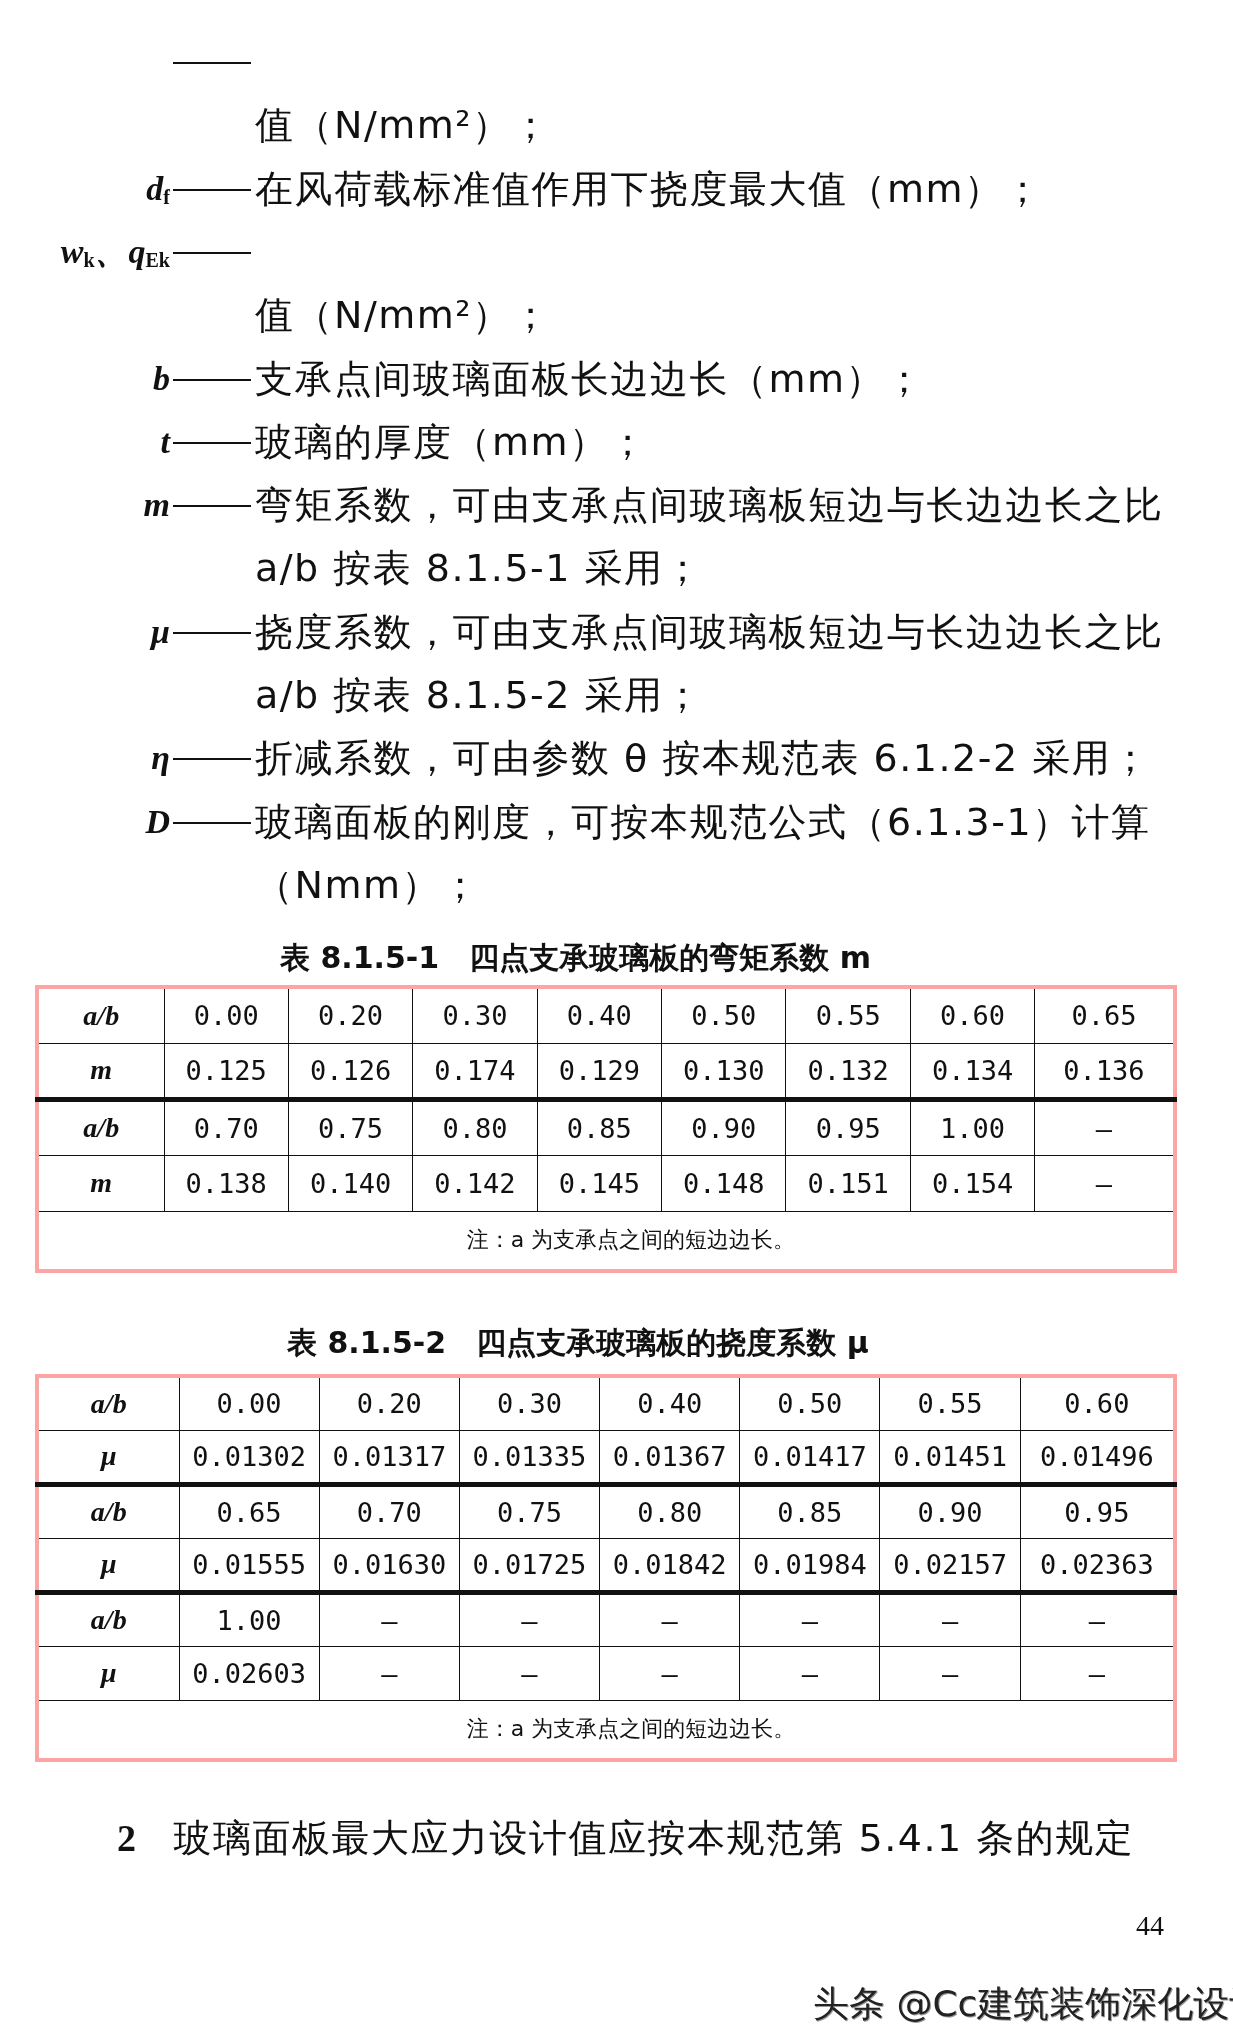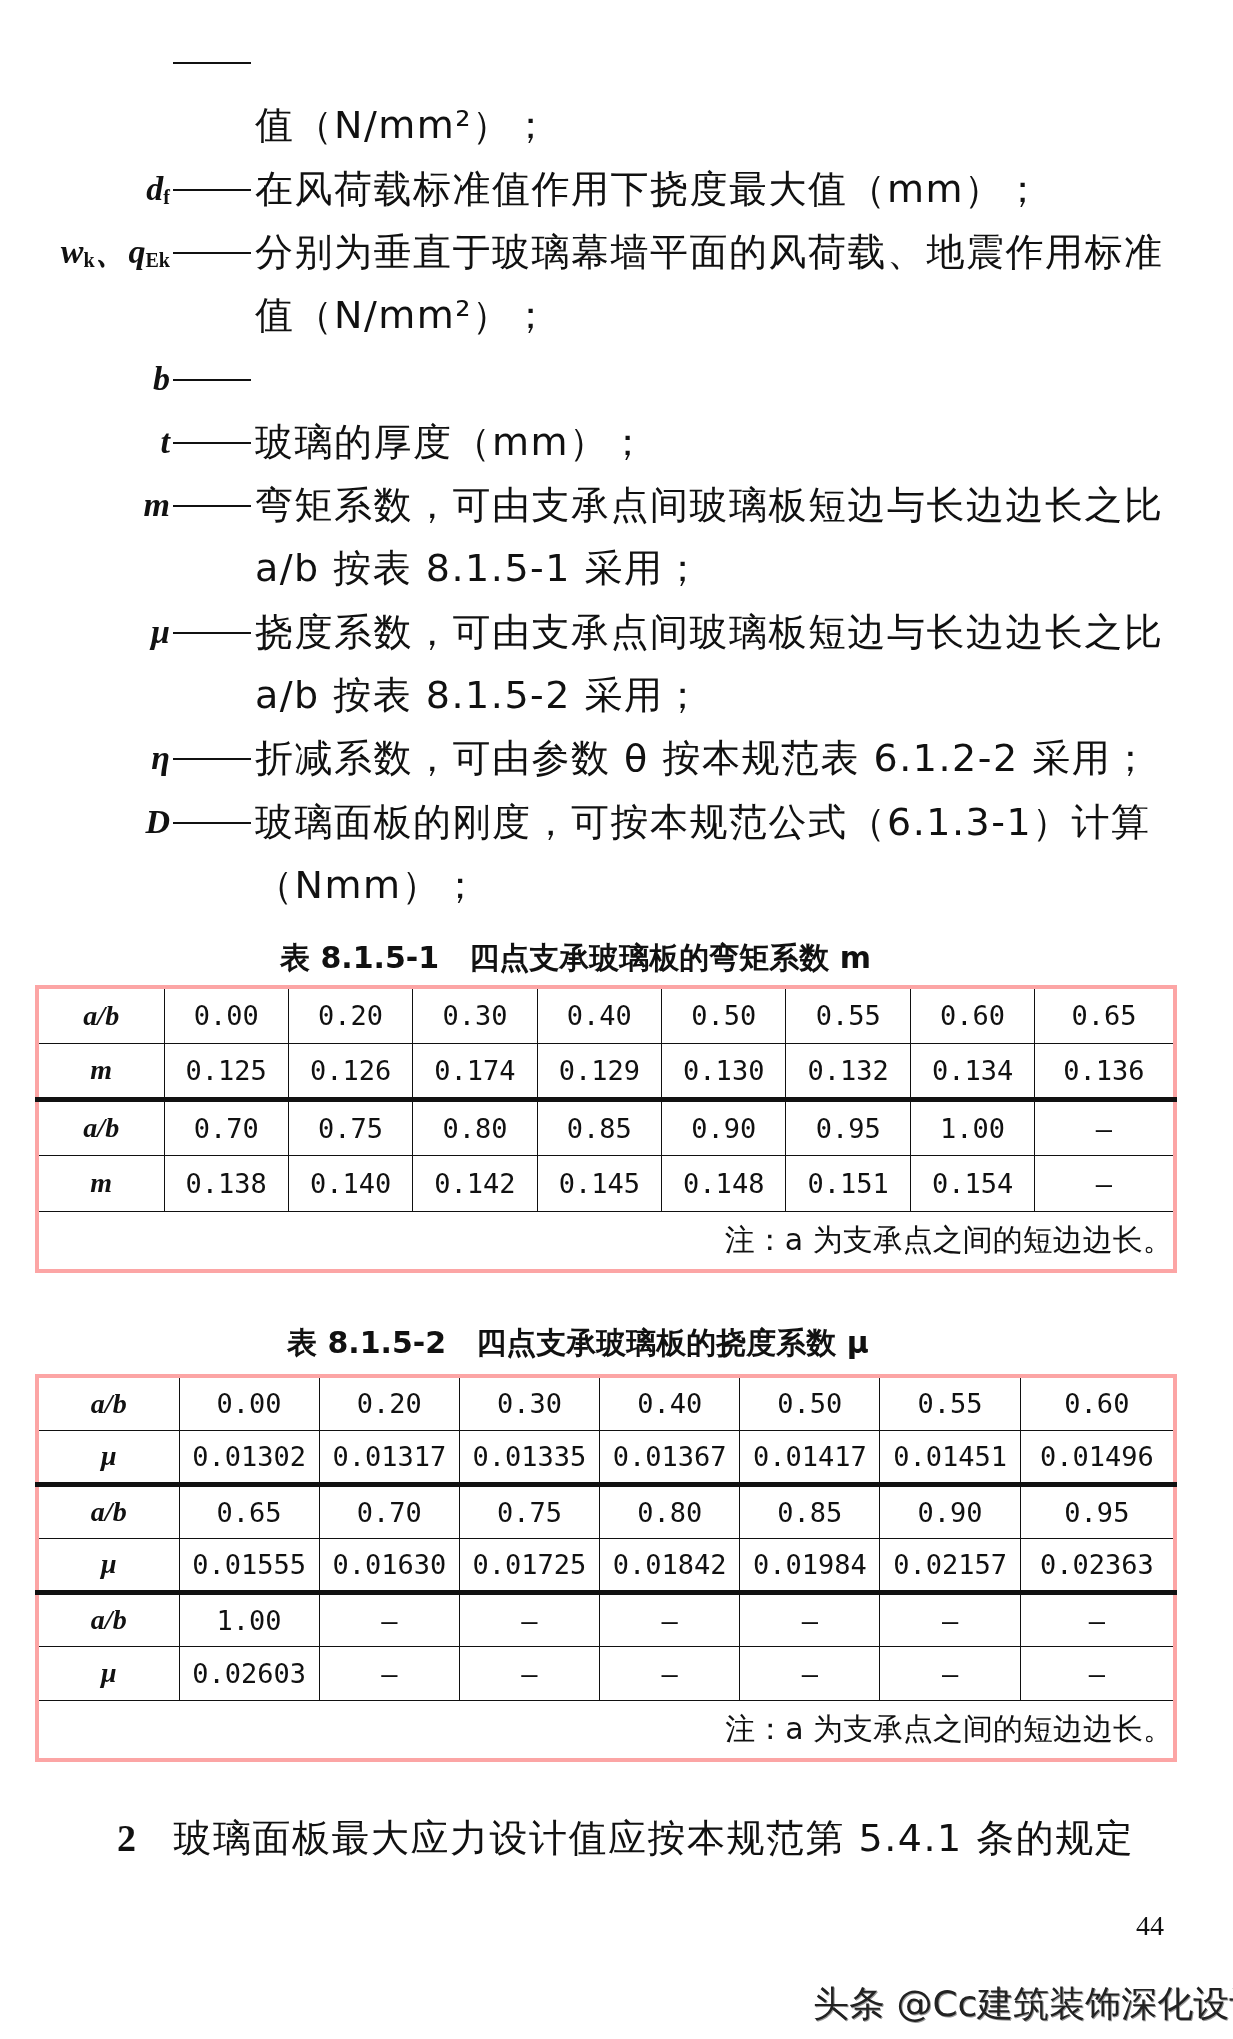--- a/index.html
+++ b/index.html
@@ -11,21 +11,21 @@
   .sym sub { font-size: 20px; font-style: normal; vertical-align: -4px; }
   .dash { position: absolute; left: 173px; width: 78px; top: 25px; height: 2px; background: #111; }
   .txt { position: absolute; left: 255px; font-family: "DejaVu Sans", sans-serif; letter-spacing: 1.5px; }
   .caption { position: absolute; font-family: "DejaVu Sans", sans-serif; font-weight: bold; font-size: 30px;
              white-space: nowrap; height: 40px; line-height: 40px; margin-top: 13px; }
   table.coef { position: absolute; left: 35px; border-collapse: collapse; border: 4px solid #fca5a5;
                font-family: "DejaVu Sans Mono", "Liberation Mono", monospace; font-size: 27px; table-layout: fixed; }
   table.coef td { border: 1.5px solid #111; text-align: center; padding: 0; color: #111; }
   table.coef tr.thick td { border-top: 5px solid #111; }
   table.coef td.hdr { font-family: "Liberation Serif", serif; font-style: italic; font-weight: bold; font-size: 28px; }
-  table.coef td.note { text-align: right; padding-left: 50px; font-family: "DejaVu Sans", sans-serif; font-size: 30px; }
+  table.coef td.note { text-align: center; padding-left: 50px; font-family: "DejaVu Sans", sans-serif; font-size: 22px; }
   .para2 { position: absolute; left: 117px; top: 1805px; height: 50px; line-height: 50px; font-size: 38px;
            white-space: nowrap; font-family: "DejaVu Sans", sans-serif; letter-spacing: 1.5px; margin-top: 8px; }
   .para2 .num { font-family: "Liberation Serif", serif; font-weight: bold; margin-right: 36px; }
   .pagenum { position: absolute; left: 1136px; top: 1910px; font-family: "Liberation Serif", serif; font-size: 28px; }
   .watermark { position: absolute; left: 813px; top: 1980px; font-family: "DejaVu Sans", sans-serif; font-size: 36px;
                color: #222; white-space: nowrap; text-shadow: 1px 1px 0 #999; }
 </style>
 </head>
 <body>
 
@@ -38,28 +38,28 @@
       <span class="txt">值（N/mm²）；</span>
     </div>
     <div class="line" style="top: 164px; left: 0px; width: 1233px;">
       <span class="sym"><span>d</span><sub>f</sub></span>
       <span class="dash"></span>
       <span class="txt">在风荷载标准值作用下挠度最大值（mm）；</span>
     </div>
     <div class="line" style="top: 227px; left: 0px; width: 1233px;">
       <span class="sym"><span>w</span><sub>k</sub><span>、q</span><sub>Ek</sub></span>
       <span class="dash"></span>
-      <span class="txt">分别为垂直于玻璃幕墙平面的风荷载、地震作用标准</span>
     </div>
     <div class="line" style="top: 290px; left: 0px; width: 1233px;">
       <span class="txt">值（N/mm²）；</span>
     </div>
     <div class="line" style="top: 354px; left: 0px; width: 1233px;">
       <span class="sym">b</span>
       <span class="dash"></span>
+      <span class="txt">支承点间玻璃面板长边边长（mm）；</span>
     </div>
     <div class="line" style="top: 417px; left: 0px; width: 1233px;">
       <span class="sym">t</span>
       <span class="dash"></span>
       <span class="txt">玻璃的厚度（mm）；</span>
     </div>
     <div class="line" style="top: 480px; left: 0px; width: 1233px;">
       <span class="sym">m</span>
       <span class="dash"></span>
       <span class="txt">弯矩系数，可由支承点间玻璃板短边与长边边长之比</span>

